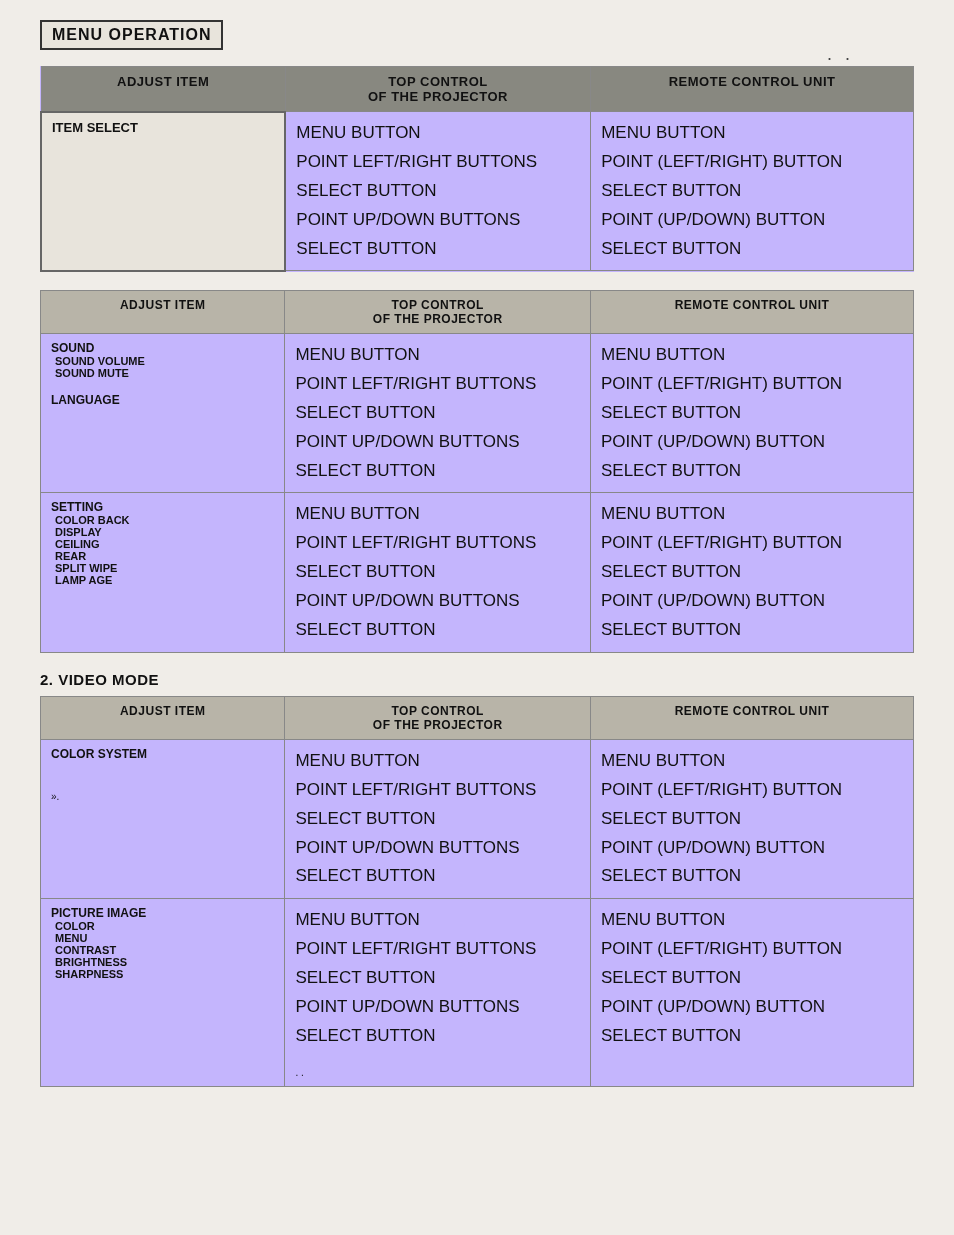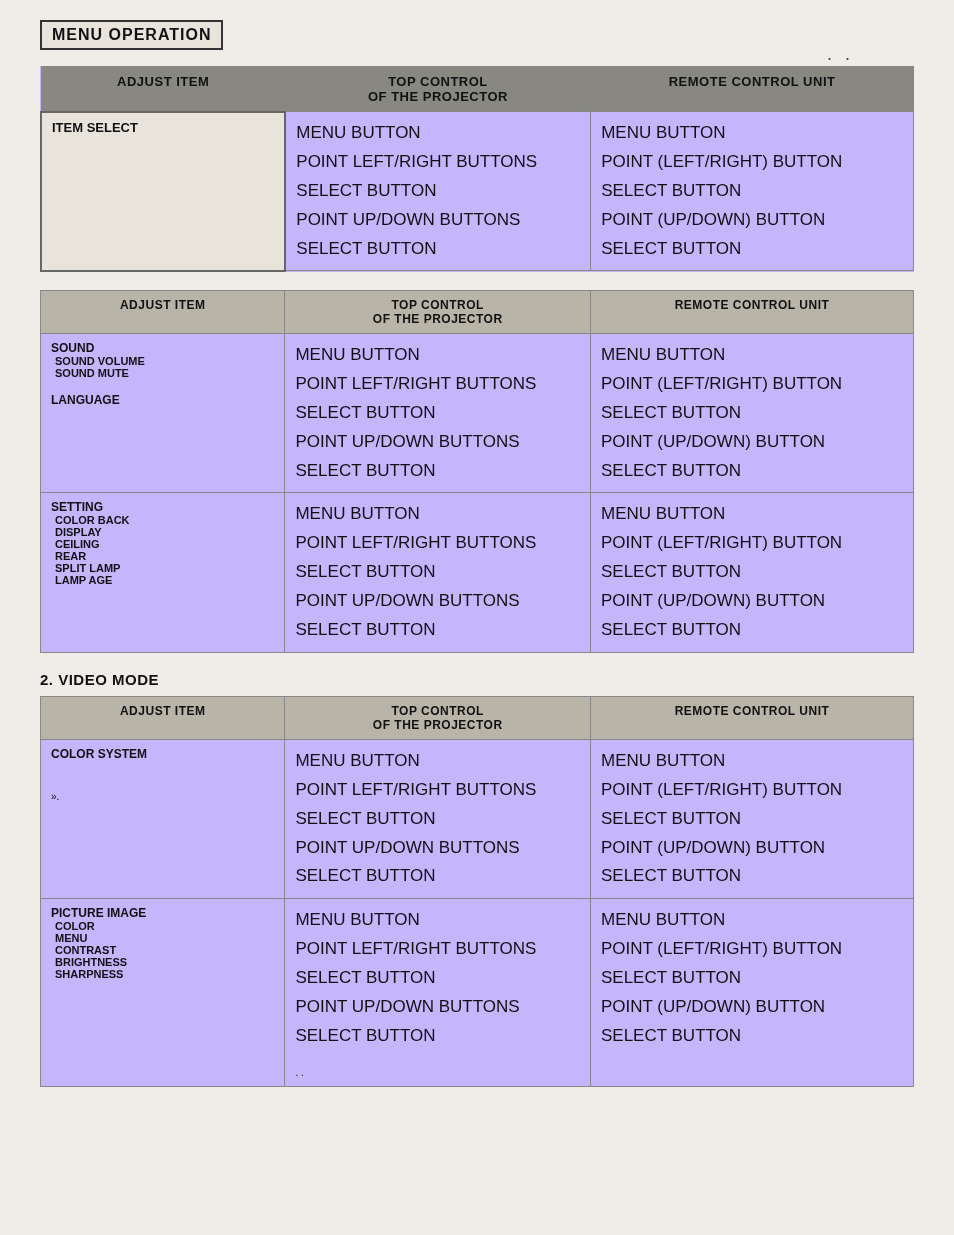--- a/index.html
+++ b/index.html
@@ -171,21 +171,21 @@
         </td>
       </tr>
 
       <tr>
         <td>
           <div class="adjust-item-bold">SETTING</div>
           <div class="adjust-item-sub">COLOR BACK</div>
           <div class="adjust-item-sub">DISPLAY</div>
           <div class="adjust-item-sub">CEILING</div>
           <div class="adjust-item-sub">REAR</div>
-          <div class="adjust-item-sub">SPLIT LAMP</div>
+          <div class="adjust-item-sub">SPLIT WIPE</div>
           <div class="adjust-item-sub">LAMP AGE</div>
         </td>
         <td>
           <div class="instructions-line">
             MENU BUTTON<br>
             POINT LEFT/RIGHT BUTTONS<br>
             SELECT BUTTON<br>
             POINT UP/DOWN BUTTONS<br>
             SELECT BUTTON
           </div>

